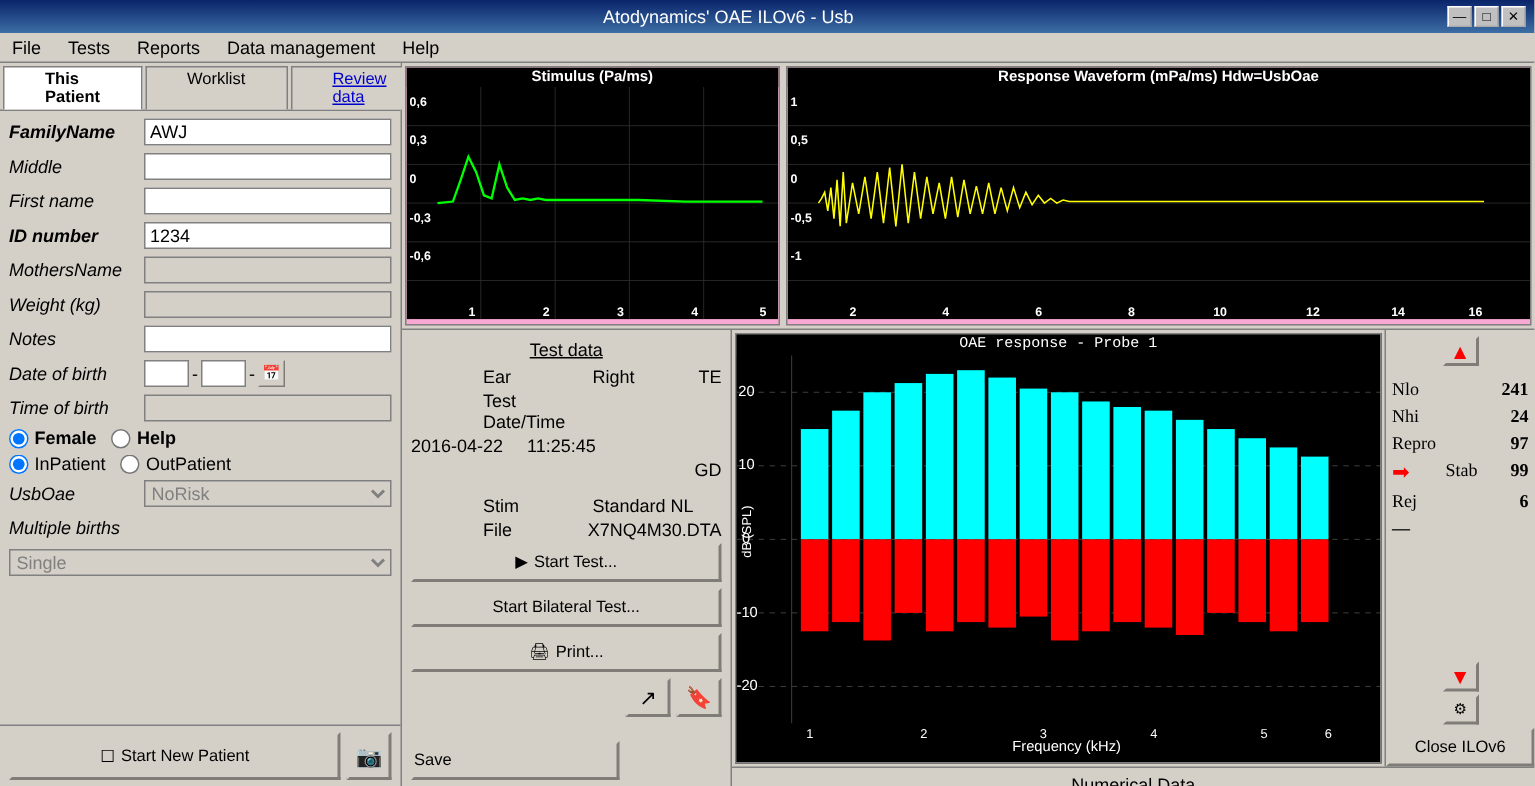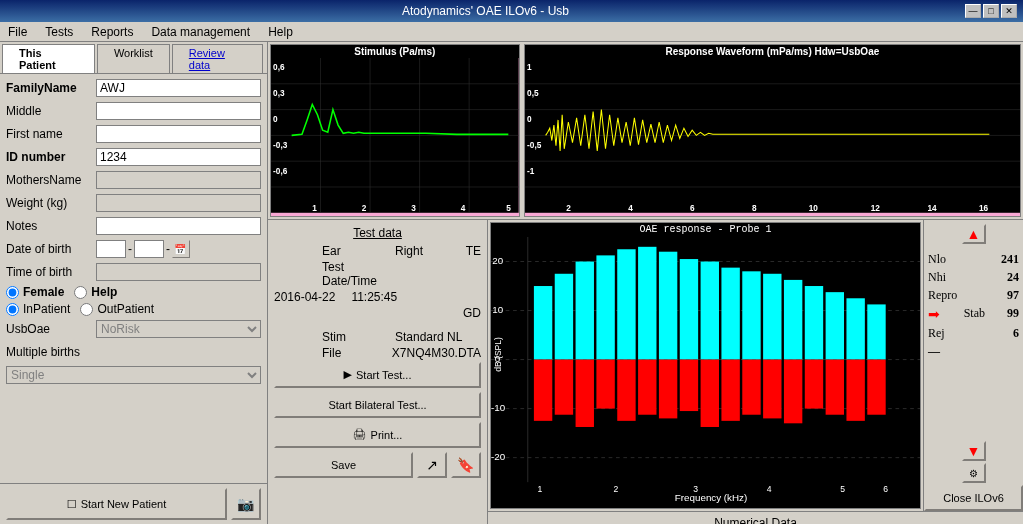--- a/index.html
+++ b/index.html
@@ -65,21 +65,21 @@
       flex-shrink: 0;
     }
     
     .tabs {
       display: flex;
       background: #d4d0c8;
       border-bottom: 1px solid #808080;
       padding: 2px 2px 0;
     }
     .tab {
-      padding: 2px 16px;
+      padding: 2px 27px;
       border: 1px solid #808080;
       border-bottom: none;
       background: #d4d0c8;
       cursor: pointer;
       font-size: 11px;
       margin-right: 2px;
     }
     .tab.active {
       background: #ffffff;
       font-weight: bold;
@@ -94,20 +94,21 @@
     .form-row {
       display: flex;
       align-items: center;
       margin-bottom: 3px;
       min-height: 20px;
     }
     .form-label {
       width: 90px;
       font-size: 12px;
       font-weight: normal;
+      font-style: italic;
     }
     .form-label.bold { font-weight: bold; }
     .form-input {
       flex: 1;
       height: 18px;
       border: 1px solid #808080;
       background: white;
       font-size: 12px;
       padding: 1px 3px;
     }
@@ -255,21 +256,21 @@
       gap: 4px;
       margin-top: 4px;
     }
     .save-btn {
       flex: 1;
       height: 26px;
       border: 2px outset #d4d0c8;
       background: #d4d0c8;
       cursor: pointer;
       font-size: 11px;
-      display: flex; align-items: center; justify-content: center;
+      display: flex; align-items: center; justify-content: flex-start; margin-top: 42px;
     }
     .save-icon-btn {
       width: 30px; height: 26px;
       border: 2px outset #d4d0c8;
       background: #d4d0c8;
       cursor: pointer;
       display: flex; align-items: center; justify-content: center;
       font-size: 14px;
     }
     

